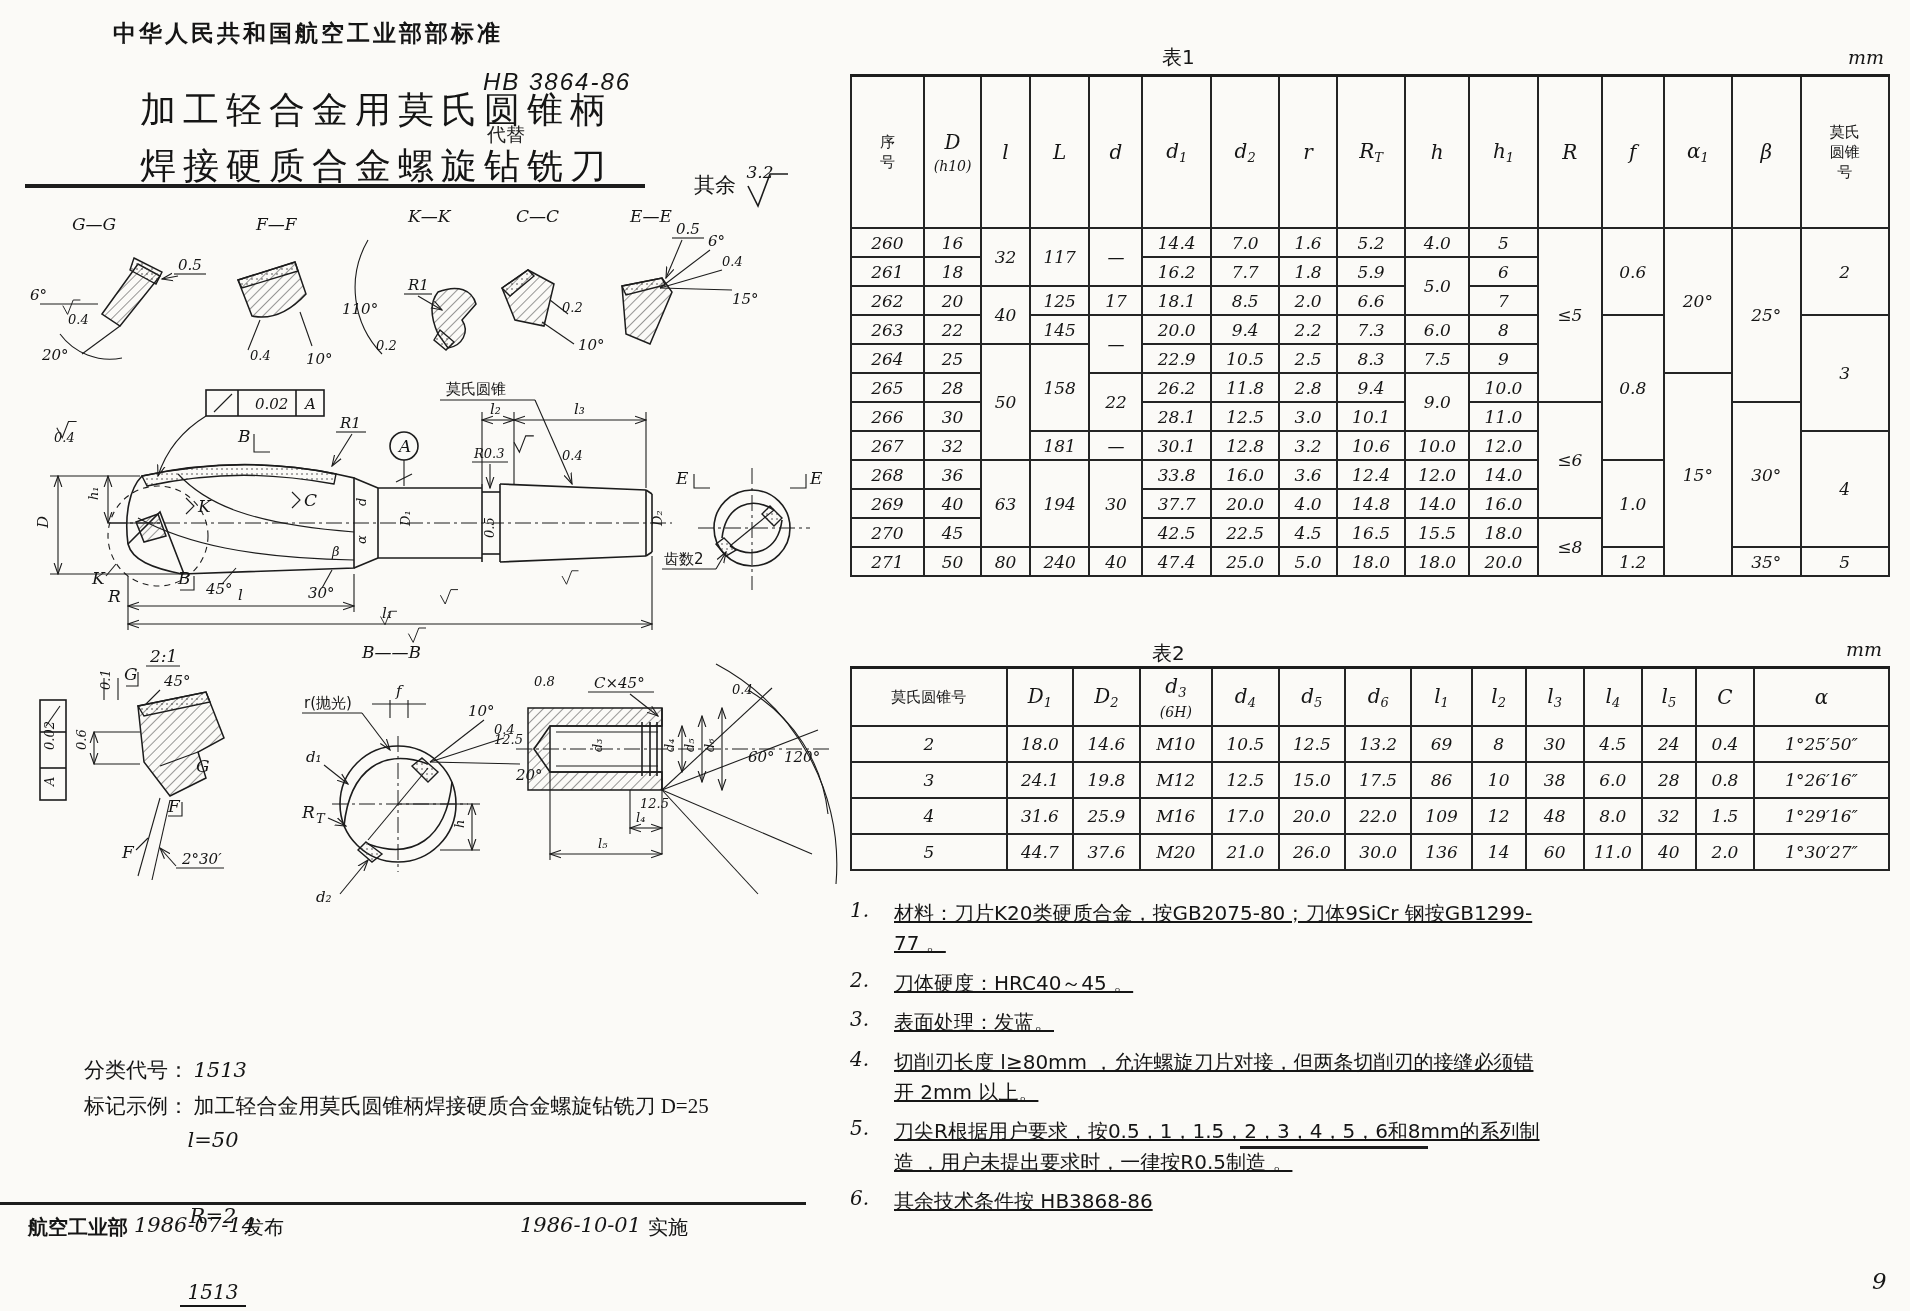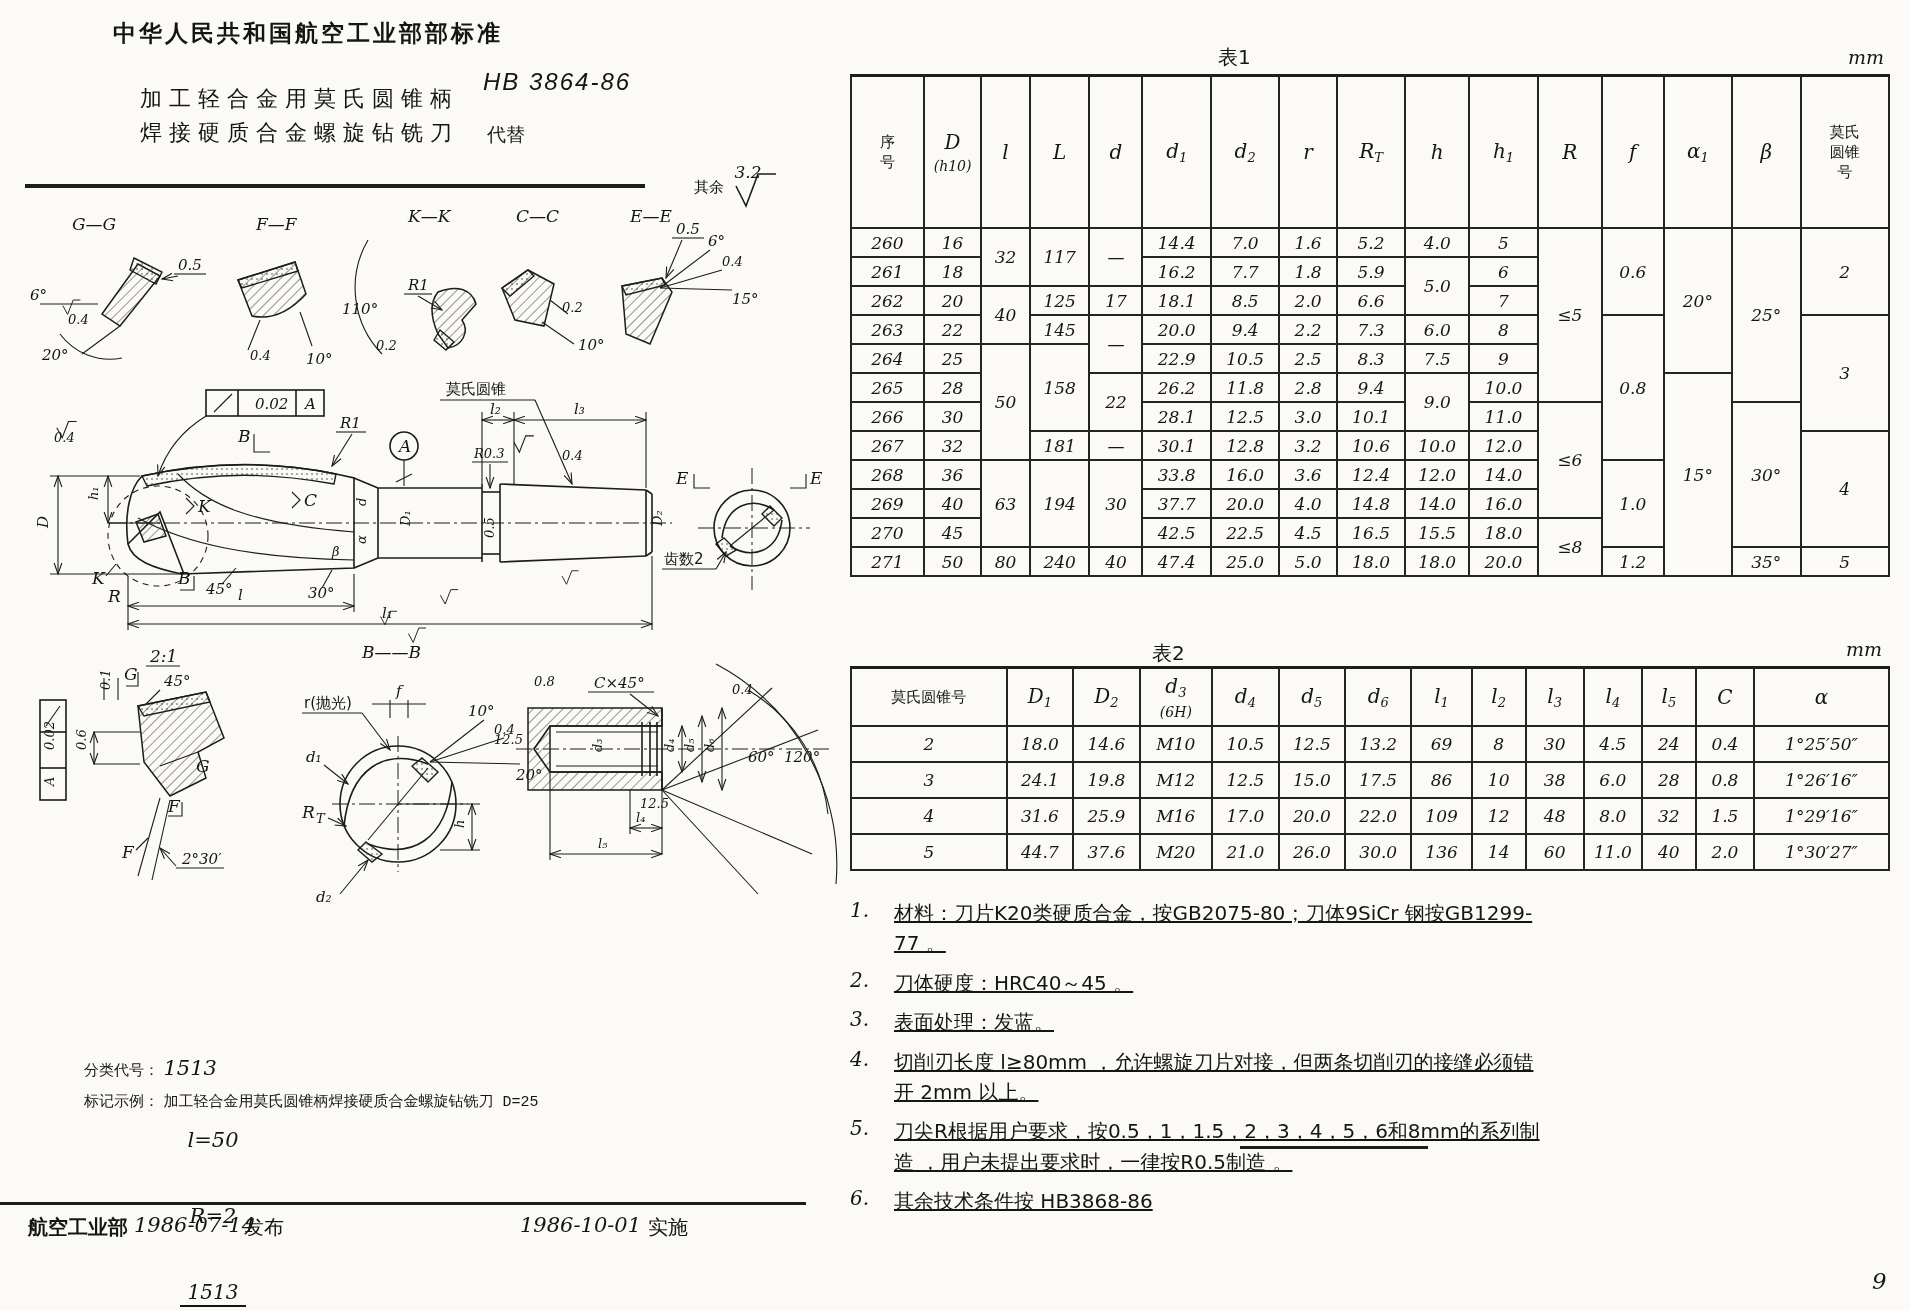--- a/index.html
+++ b/index.html
@@ -1,21 +1,21 @@
 <!DOCTYPE html>
 <html><head>
 <meta charset="utf-8">
 <style>
   html,body{margin:0;padding:0;background:#888;}
   .sheet{position:relative;width:1910px;height:1311px;background:#fbfaf7;overflow:hidden;
          font-family:"Liberation Sans",sans-serif;color:#151515;}
   .abs{position:absolute;}
   
   .std-name{font-size:23px;font-weight:bold;letter-spacing:3px;}
-  .doc-title{font-size:22px;letter-spacing:7px;line-height:1.55;font-family:"DejaVu Sans",sans-serif;}
+  .doc-title{font-size:36px;letter-spacing:7px;line-height:1.55;font-family:"DejaVu Sans",sans-serif;}
   .doc-num{font-style:italic;font-family:Liberation Sans, sans-serif;font-size:24px;letter-spacing:2px;}
   .replaces{font-size:19px;color:#222;}
   .rule{position:absolute;background:#1d1d1d;}
   
   .tbl-host{position:absolute;}
   .dtab{border-collapse:collapse;table-layout:fixed;width:100%;border-top:3px solid #1d1d1d;}
   .dtab th,.dtab td{border:2px solid #242424;text-align:center;vertical-align:middle;padding:0;overflow:hidden;}
   .dtab td{font:italic 17px "DejaVu Serif",serif;}
   #table1 .dtab thead th{height:150px;}
   #table1 .dtab td{height:27px;}
@@ -25,21 +25,21 @@
   .dtab sub{font:italic 13px "DejaVu Serif",serif;}
   .cjk{font:15px "DejaVu Sans",sans-serif;line-height:1.35;}
   .hnote{font:italic 14px "DejaVu Serif",serif;margin-top:4px;}
   .tbl-title{font-size:20px;font-family:"DejaVu Sans",sans-serif;}
   .unit{font:italic 19px "DejaVu Serif",serif;}
   
   .note-item{display:flex;gap:16px;margin-bottom:9px;}
   .note-num{width:28px;font:italic 20px "DejaVu Serif",serif;flex:none;}
   .note-text{width:648px;font-size:20px;line-height:1.52;font-family:"DejaVu Sans",sans-serif;text-decoration:underline;}
   
-  .lbl-cn{font-size:15px;font-family:Liberation Mono, monospace;}
+  .lbl-cn{font-size:21px;font-family:Liberation Serif, serif;}
   .hw{font:italic 21px "DejaVu Serif",serif;}
   .frac{display:inline-block;text-align:center;vertical-align:middle;font:italic 20px "DejaVu Serif",serif;}
   .frac .top{display:block;border-bottom:2px solid #151515;padding:0 8px 1px;}
   .frac .bot{display:block;padding-top:1px;}
   .foot-txt{font-size:20px;}
   .page-num{font:italic 23px "DejaVu Serif",serif;}
   
   .fin-wrap{display:inline-block;position:relative;width:52px;height:44px;vertical-align:middle;}
   .fin-val{position:absolute;left:6px;top:-4px;font:italic 17px "DejaVu Serif",serif;}
   
@@ -420,21 +420,21 @@
     <span class="hw">25×50×2</span>
   </div>
 
   <div class="rule" style="left:0;top:1202px;width:806px;height:3px;"></div>
   <div class="abs foot-txt" style="left:28px;top:1214px;font-weight:bold;">航空工业部</div>
   <div class="abs hw" style="left:134px;top:1213px;text-align:right;">1986-07-14</div>
   <div class="abs foot-txt" style="left:244px;top:1214px;">发布</div>
   <div class="abs hw" style="left:520px;top:1213px;">1986-10-01</div>
   <div class="abs foot-txt" style="left:648px;top:1214px;">实施</div>
 
-  <div class="abs tbl-title" style="left:1218px;top:44px;">表1</div>
+  <div class="abs tbl-title" style="left:1162px;top:44px;">表1</div>
   <div class="abs unit" style="left:1848px;top:46px;">mm</div>
   <div id="table1" class="tbl-host" style="left:850px;top:74px;width:1040px;">
       <table class="dtab">
         <colgroup>
           <col style="width: 66px;">
           <col style="width: 52px;">
           <col style="width: 44px;">
           <col style="width: 54px;">
           <col style="width: 48px;">
           <col style="width: 62px;">

